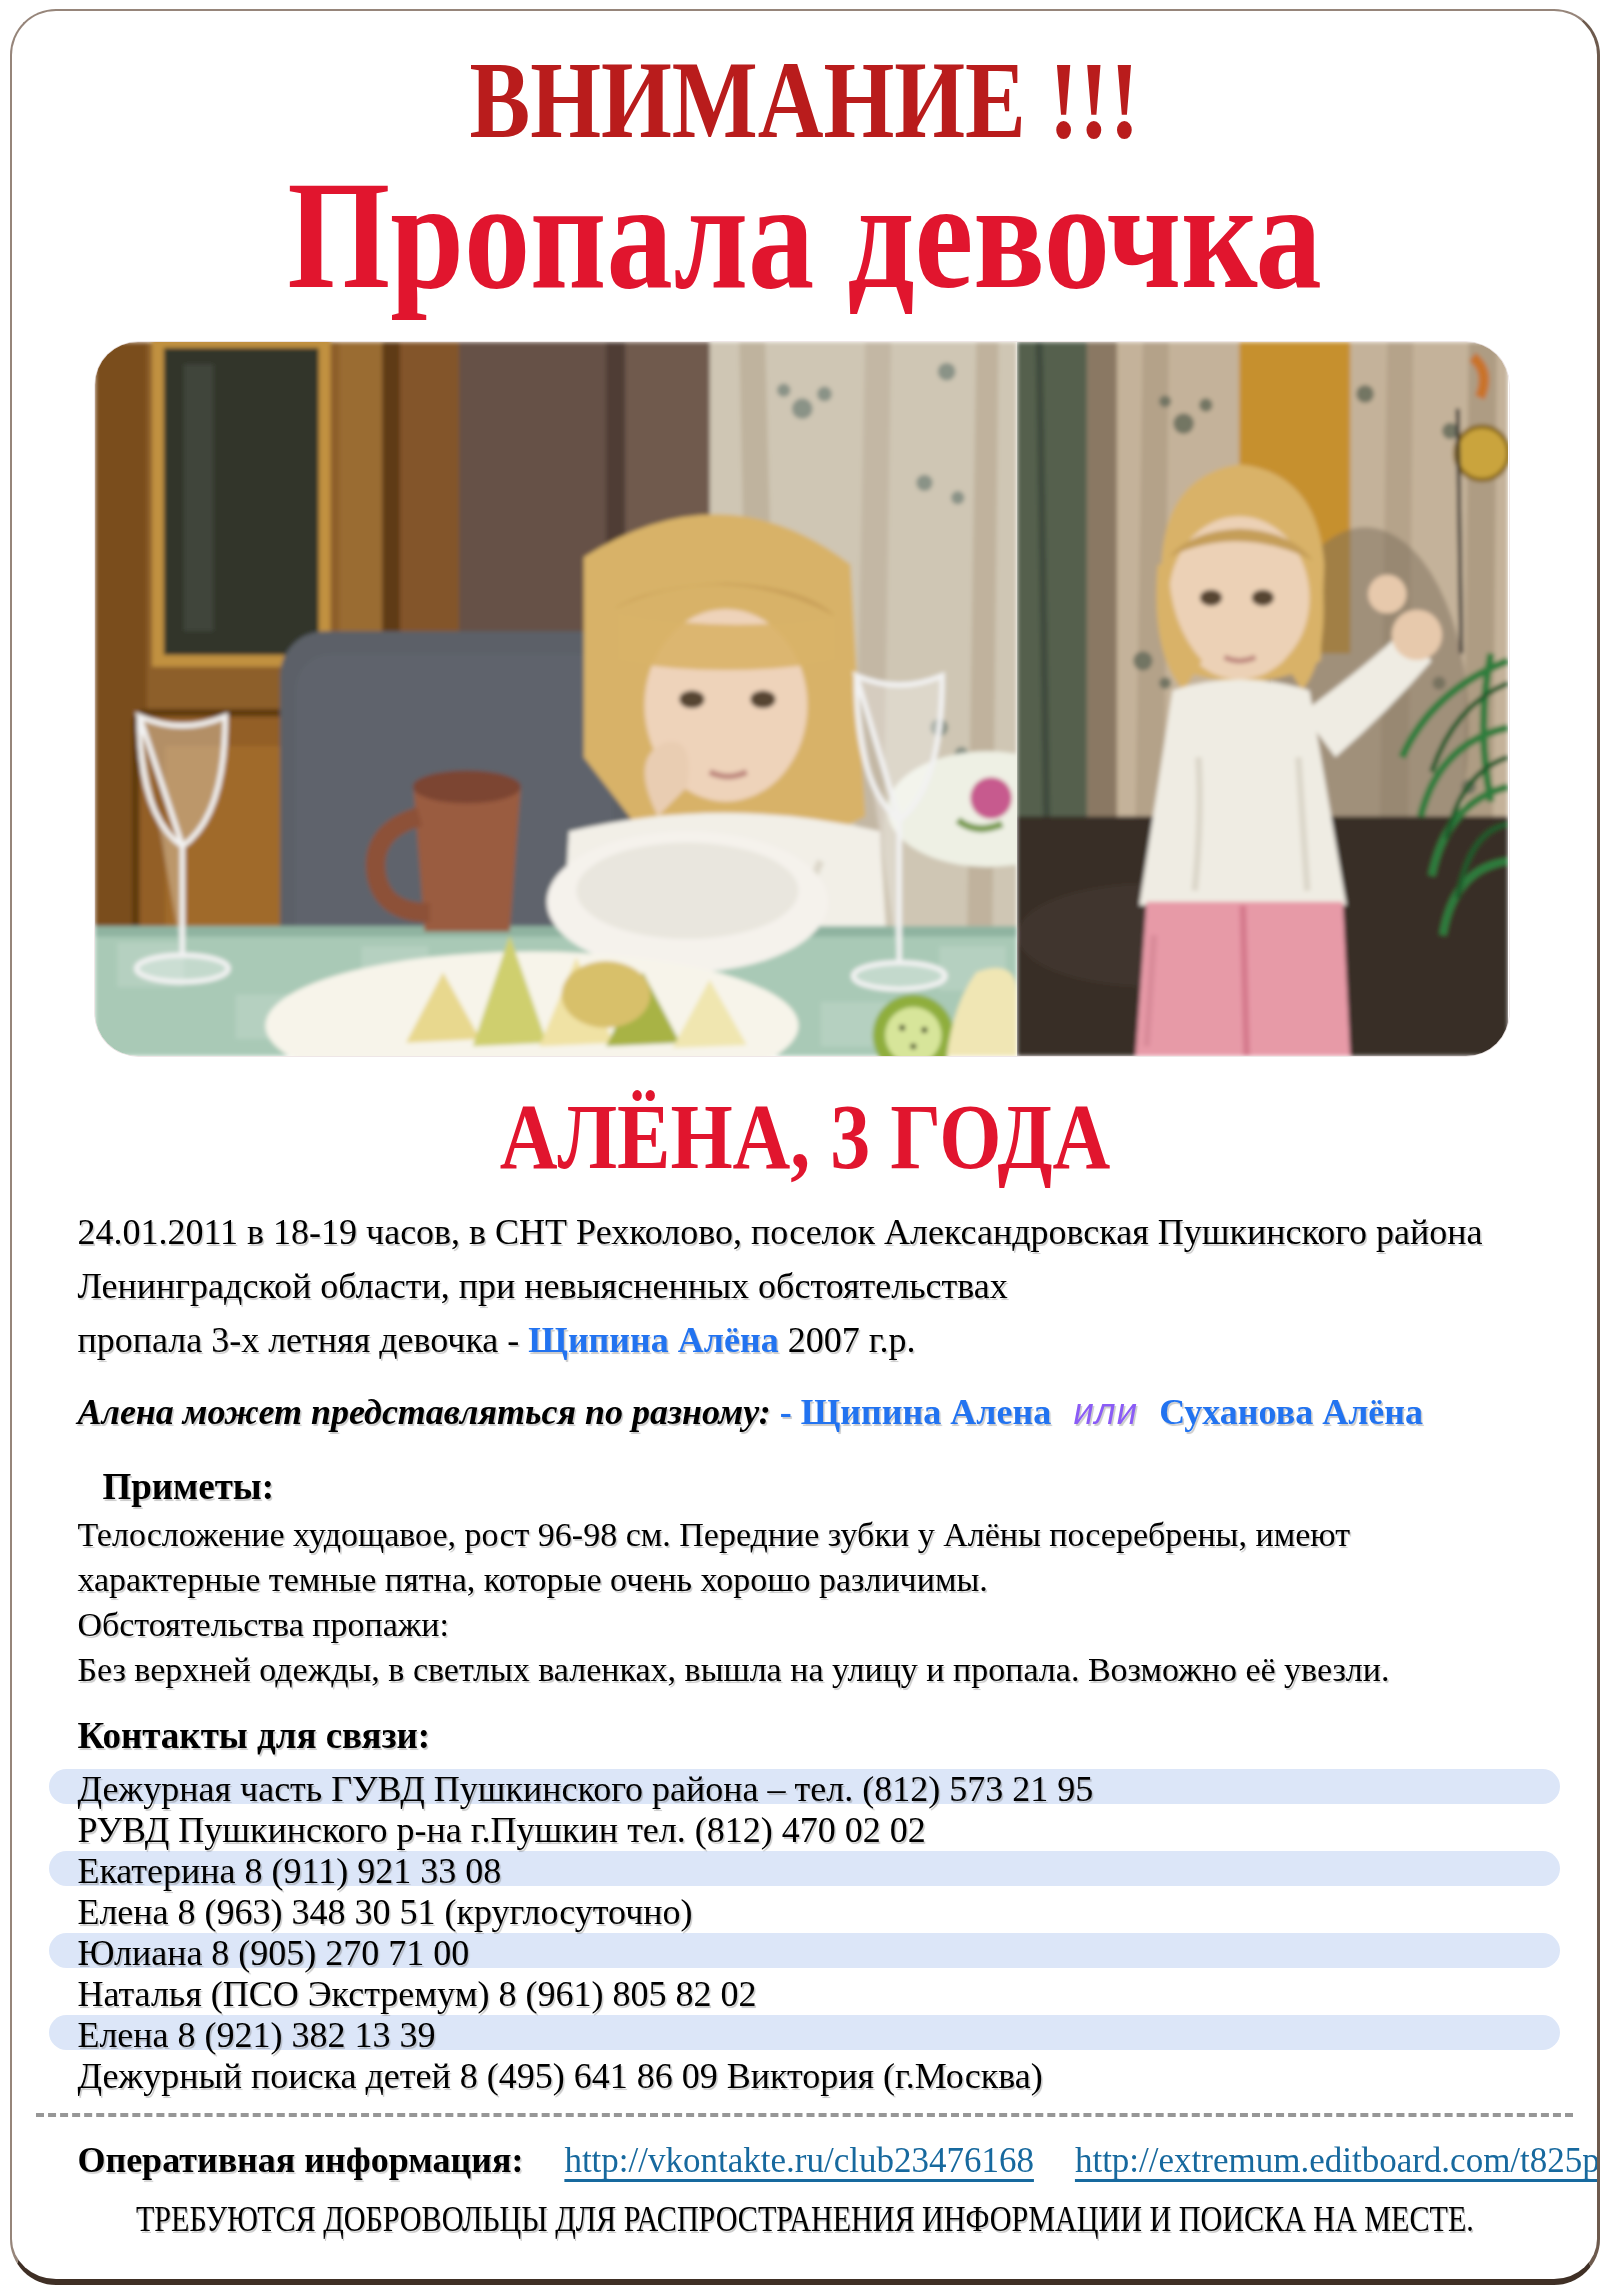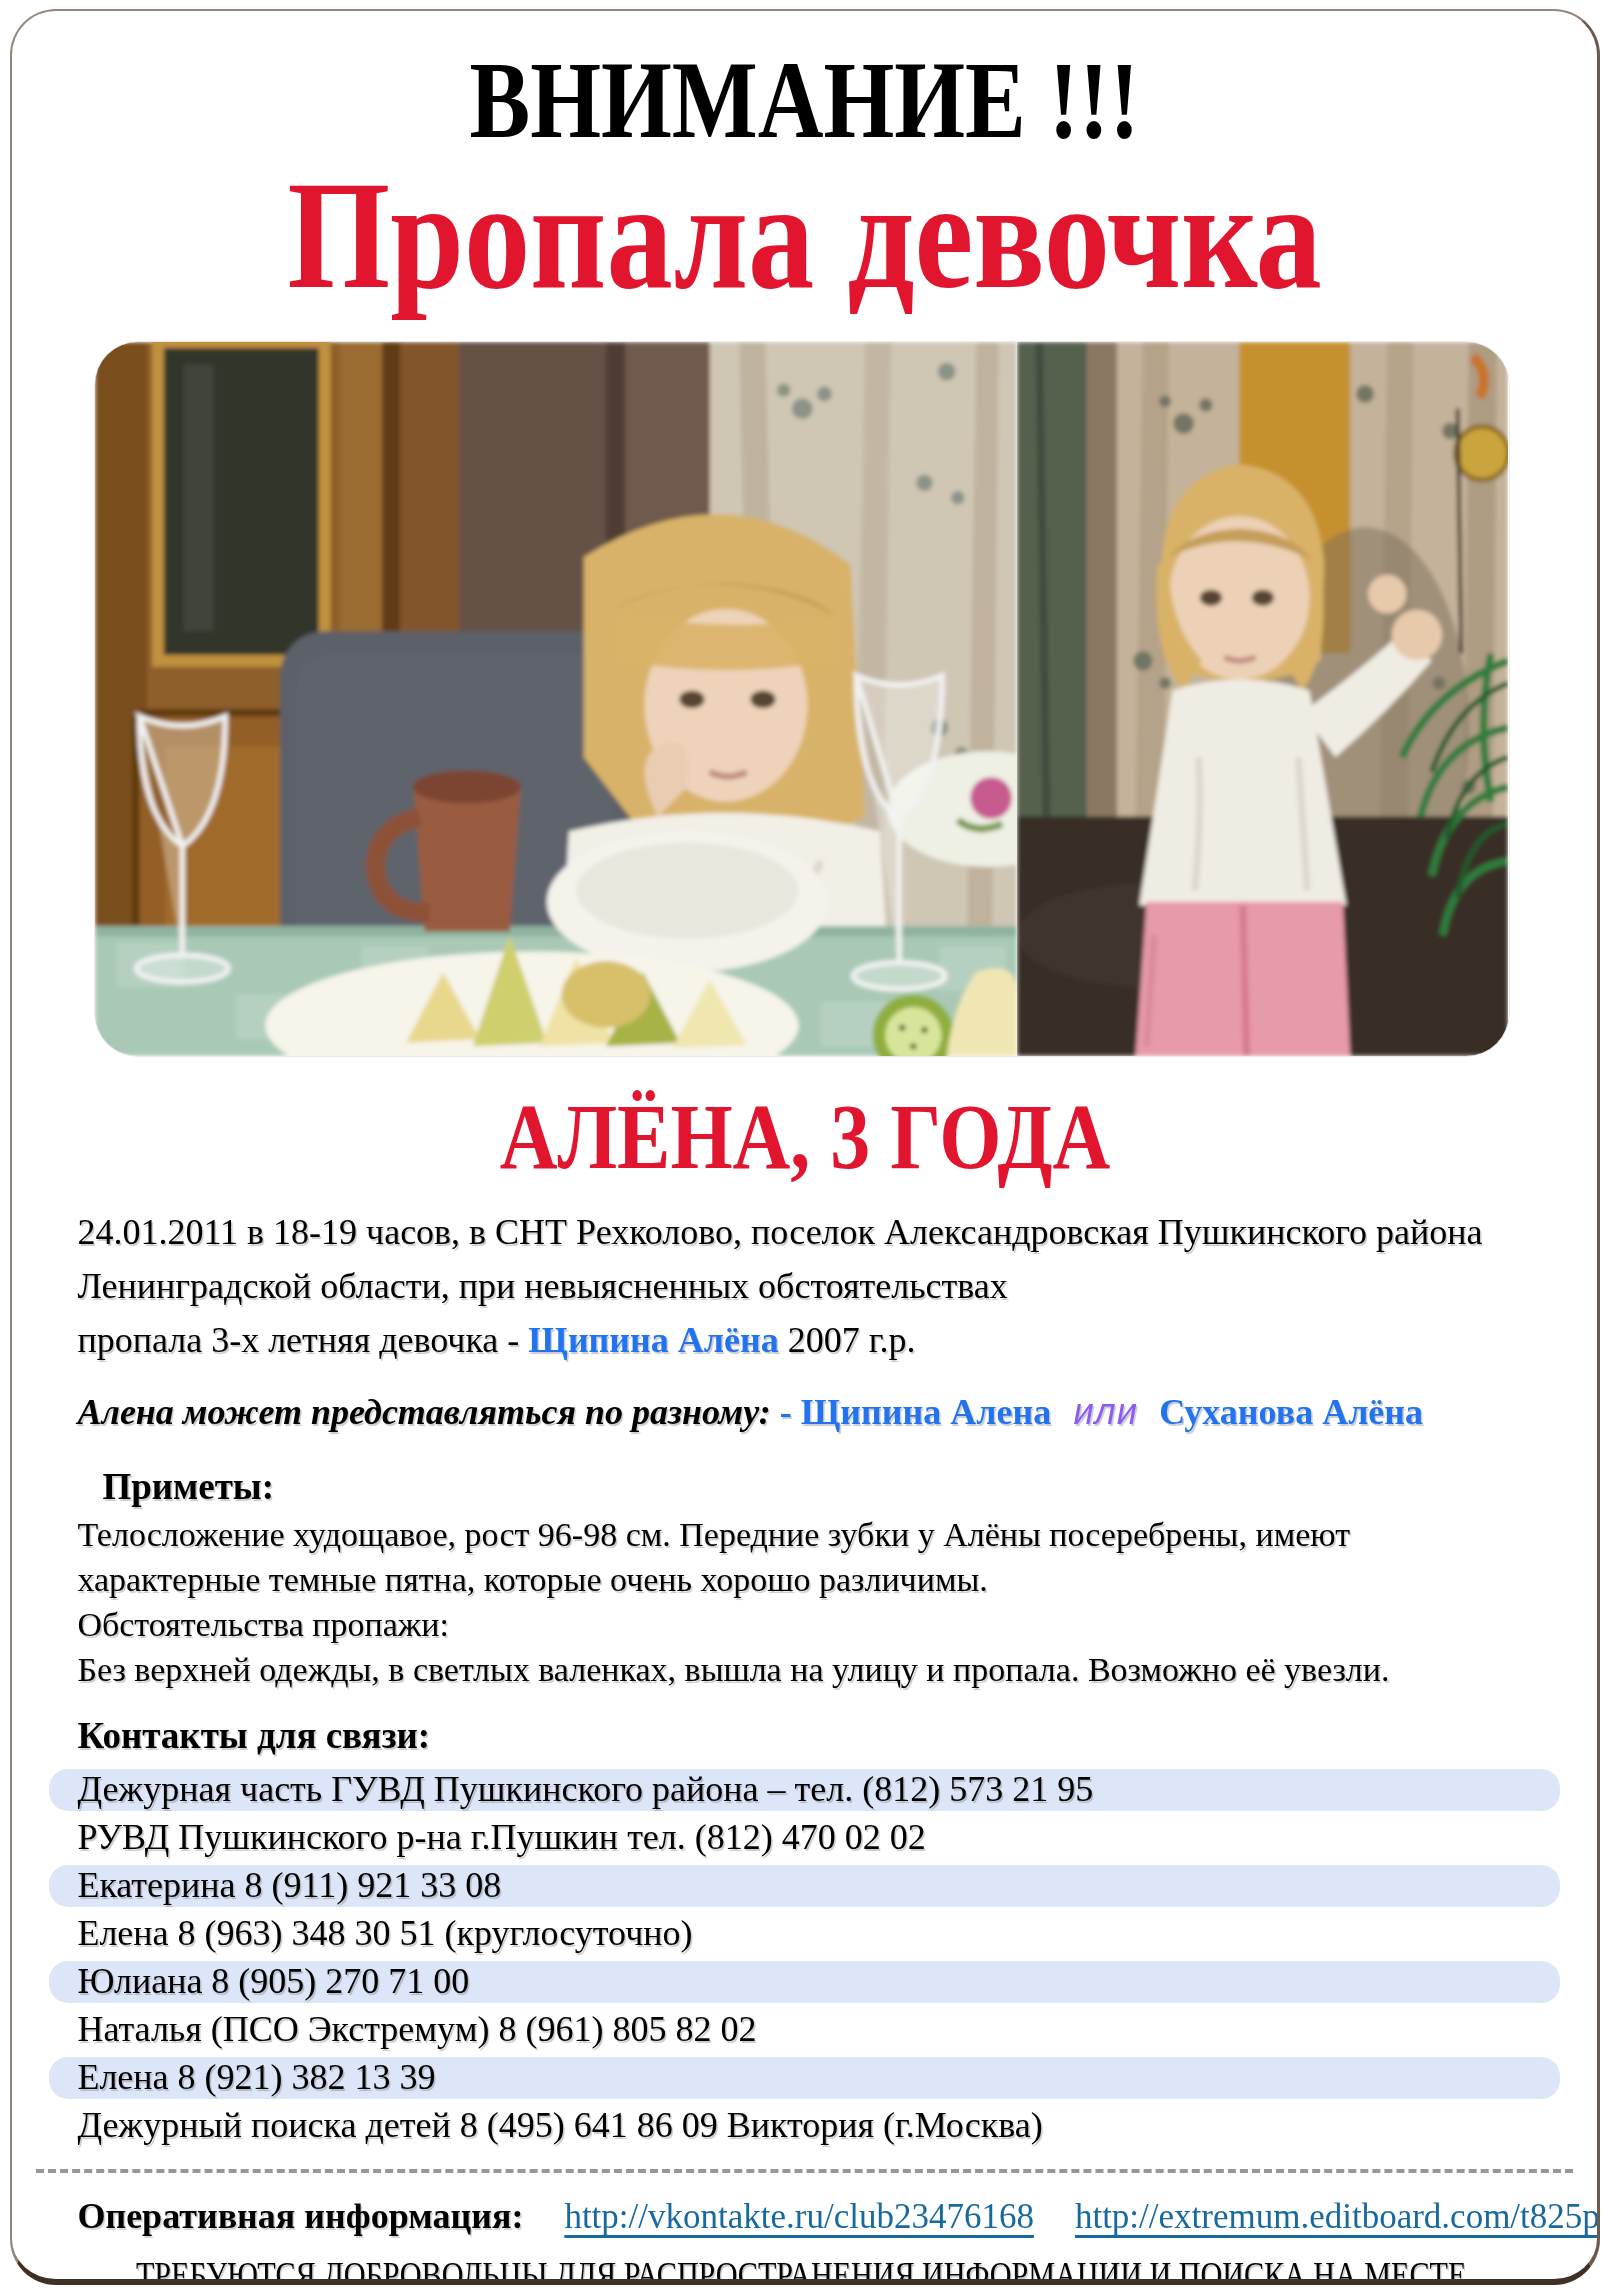--- a/index.html
+++ b/index.html
@@ -5,21 +5,21 @@
   html,body{margin:0;padding:0;background:#ffffff;}
   body{width:1612px;height:2295px;position:relative;
        font-family:"Liberation Serif","DejaVu Serif",serif;color:#000;}
   .card{position:absolute;left:10.4px;top:9px;width:1590px;height:2276px;
         background:#fff;border-radius:46px;box-sizing:border-box;
         border:2.2px solid #96857a;border-right:3.7px solid #6d5a4d;
         border-bottom:6px solid #3f2f25;overflow:hidden;}
   .nowrap{white-space:nowrap;overflow:visible;}
   .cond{display:inline-block;transform:scaleX(.82);transform-origin:50% 50%;}
   .cond2{display:inline-block;transform:scaleX(.86);transform-origin:50% 50%;}
-  .title1{margin-top:33px;text-align:center;color:#000000;font-weight:bold;
+  .title1{margin-top:33px;text-align:center;color:#b91c1c;font-weight:bold;
           font-size:111px;line-height:1;}
   .title2{margin-top:3px;text-align:center;color:#e1152e;font-weight:bold;
           font-size:154px;line-height:1;}
   .photo-strip{margin:30px 0 0 83px;width:1414px;height:714px;
                border-radius:43px;overflow:hidden;display:flex;
                box-shadow:0 0 0 0.7px #e8dede;}
   .photo-strip svg{display:block;height:100%;}
   .subtitle{margin-top:34px;text-align:center;color:#e1152e;font-weight:bold;
             font-size:93px;line-height:1;}
   .desc{margin:22px 0 0 65px;font-size:36px;line-height:54px;
@@ -28,21 +28,21 @@
   .blue-i{color:#8b5cf6;font-style:italic;font-weight:normal;font-family:Liberation Mono, monospace;}
   .aka{margin:24px 0 0 65px;font-size:36px;font-weight:bold;font-style:italic;
        text-shadow:1.5px 1.5px 0.7px rgba(110,110,110,.35);}
   .h-bold{margin:30px 0 0 90px;font-size:37px;font-weight:bold;
           text-shadow:1.5px 1.5px 0.7px rgba(110,110,110,.35);}
   .plines{margin:4.4px 0 0 65px;font-size:34px;line-height:45px;
           text-shadow:1.5px 1.5px 0.7px rgba(110,110,110,.35);}
   .contacts-h{margin:22px 0 0 65px;font-size:37px;font-weight:bold;
           text-shadow:1.5px 1.5px 0.7px rgba(110,110,110,.35);}
   .rows{margin:12px 37px 0 37px;}
-  .row{height:42px;line-height:41px;font-size:36px;padding-left:28px;
+  .row{height:35px;line-height:41px;font-size:36px;padding-left:28px;
        margin-bottom:6px;border-radius:19px;white-space:nowrap;
        text-shadow:1.5px 1.5px 0.7px rgba(110,110,110,.35);font-family:Liberation Serif, serif;}
   .row:nth-child(odd){background:#dce6f8;}
   .sep{margin:22px 24px 0 24px;border-top:4.4px dashed #979797;height:0;}
   .info{margin:22px 0 0 65px;font-size:36px;display:flex;align-items:baseline;
         gap:41px;text-shadow:1.5px 1.5px 0.7px rgba(110,110,110,.3);text-align:center;}
   .info-label{font-weight:bold;}
   .link{color:#17699e;text-decoration:underline;text-decoration-thickness:3px;
         text-underline-offset:7.4px;font-size:35px;cursor:pointer;text-shadow:none;}
   .footer1{margin-top:19px;text-align:center;font-weight:normal;font-size:35px;

